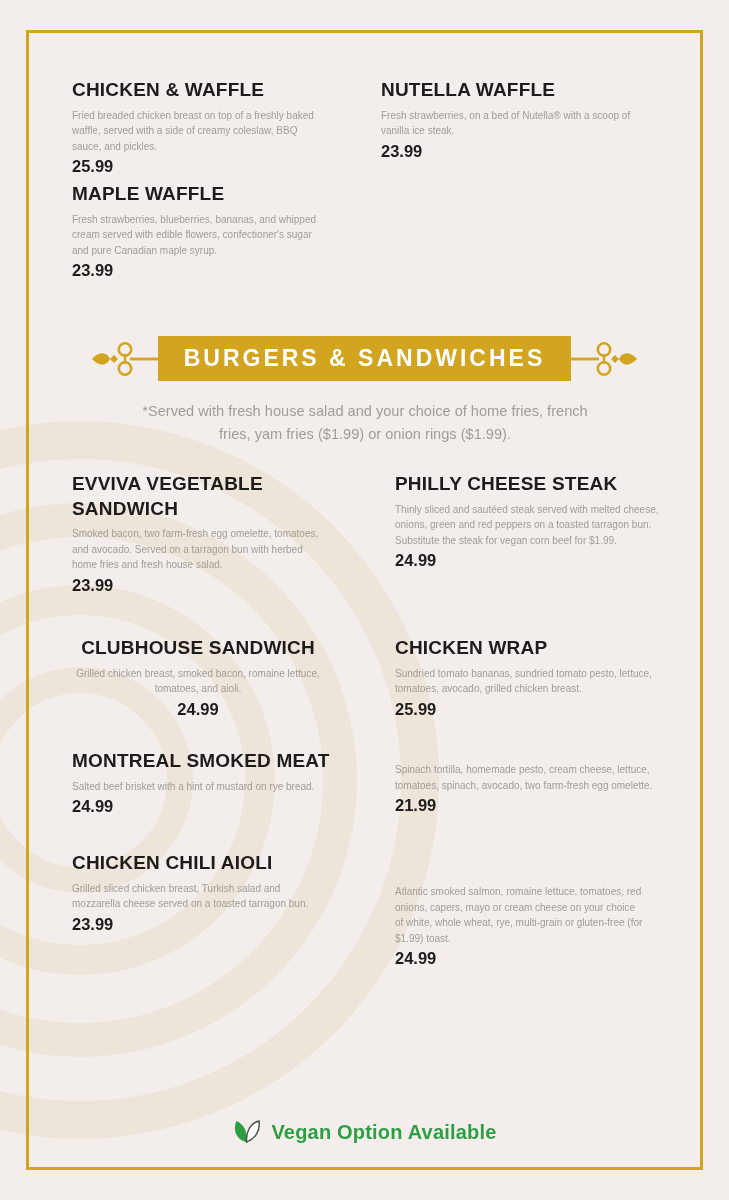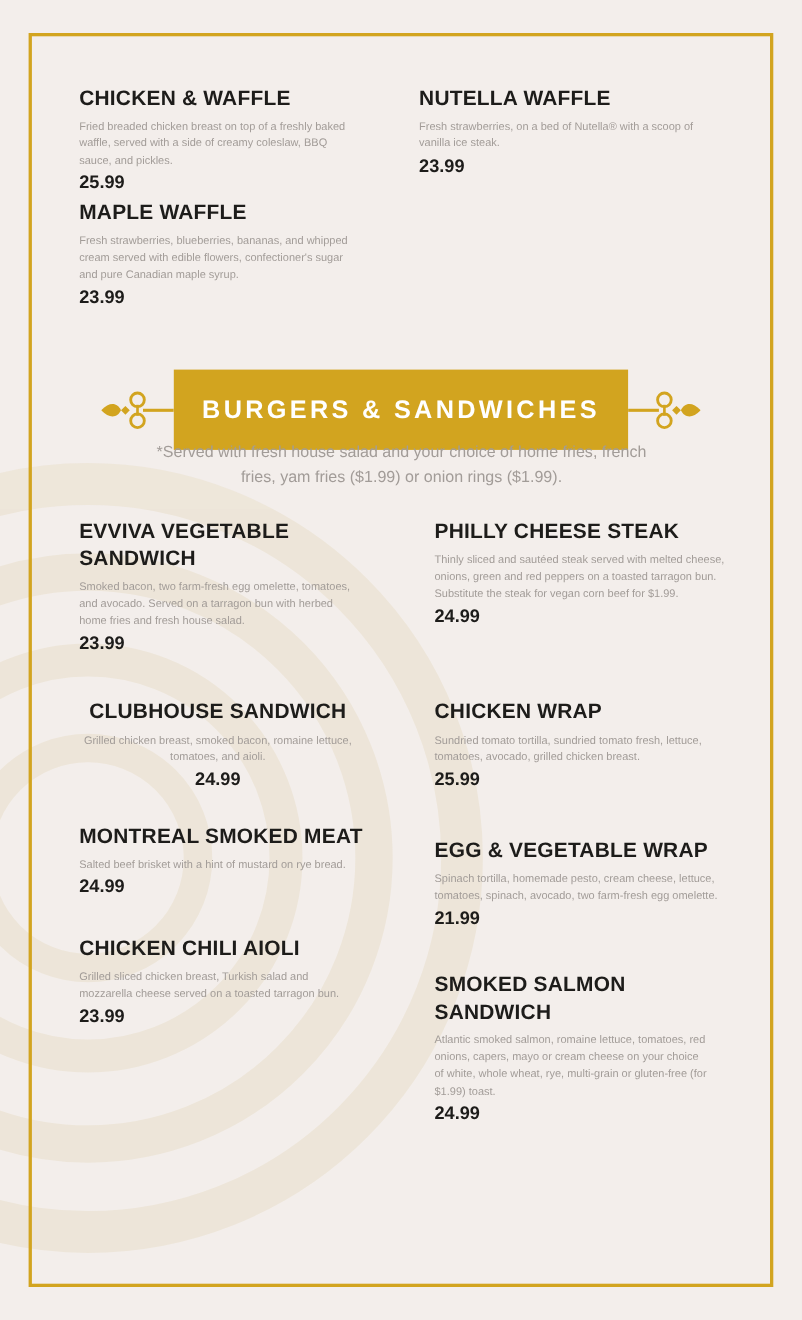--- a/index.html
+++ b/index.html
@@ -66,21 +66,21 @@
     align-items: center;
     justify-content: center;
     z-index: 1;
   }
   .banner-box {
     background: #D2A41F;
     color: #FFFFFF;
     font-size: 23px;
     font-weight: bold;
     letter-spacing: 3px;
-    padding: 23px 26px;
+    padding: 9px 26px;
     white-space: nowrap;
   }
   .flourish { width: 66px; height: 44px; flex: 0 0 auto; display: block; }
   .flourish.right { transform: scaleX(-1); }
 
   .note {
     position: absolute;
     left: 125px; top: 400px; width: 480px;
     text-align: center;
     font-size: 14.6px;
@@ -173,42 +173,47 @@
   </div>
 
   <div class="item pos-clubhouse">
     <h3>CLUBHOUSE SANDWICH</h3>
     <p>Grilled chicken breast, smoked bacon, romaine lettuce, tomatoes, and aioli.</p>
     <div class="price">24.99</div>
   </div>
 
   <div class="item pos-chicken-wrap">
     <h3>CHICKEN WRAP</h3>
-    <p>Sundried tomato tortilla, sundried tomato fresh, lettuce, tomatoes, avocado, grilled chicken breast.</p>
+    <p>Sundried tomato bananas, sundried tomato pesto, lettuce, tomatoes, avocado, grilled chicken breast.</p>
     <div class="price">25.99</div>
   </div>
 
   <div class="item pos-montreal">
     <h3>MONTREAL SMOKED MEAT</h3>
     <p>Salted beef brisket with a hint of mustard on rye bread.</p>
     <div class="price">24.99</div>
   </div>
 
   <div class="item pos-egg-wrap">
-    <h3>EGG &amp; VEGETABLE WRAP</h3>
     <p>Spinach tortilla, homemade pesto, cream cheese, lettuce, tomatoes, spinach, avocado, two farm-fresh egg omelette.</p>
     <div class="price">21.99</div>
   </div>
 
   <div class="item pos-chicken-chili">
     <h3>CHICKEN CHILI AIOLI</h3>
     <p>Grilled sliced chicken breast, Turkish salad and mozzarella cheese served on a toasted tarragon bun.</p>
     <div class="price">23.99</div>
   </div>
 
   <div class="item pos-smoked-salmon">
-    <h3>SMOKED SALMON SANDWICH</h3>
     <p>Atlantic smoked salmon, romaine lettuce, tomatoes, red onions, capers, mayo or cream cheese on your choice of white, whole wheat, rye, multi-grain or gluten-free (for $1.99) toast.</p>
     <div class="price">24.99</div>
   </div>
 
+  <div class="footer">
+    <svg width="30" height="28" viewBox="0 0 30 28" aria-hidden="true">
+      <path d="M14,24 C4,22 0.5,11 4.5,3 C13,6.5 16,16 14,24 Z" fill="#2E9E44"></path>
+      <path d="M14.5,24 C14,14 18,5 27,3 C28.5,13 23,21 14.5,24 Z" fill="#FFFFFF" stroke="#41503f" stroke-width="1.4"></path>
+    </svg>
+    <span class="vegan-text">Vegan Option Available</span>
+  </div>
 
 </div>
 
 </body></html>

